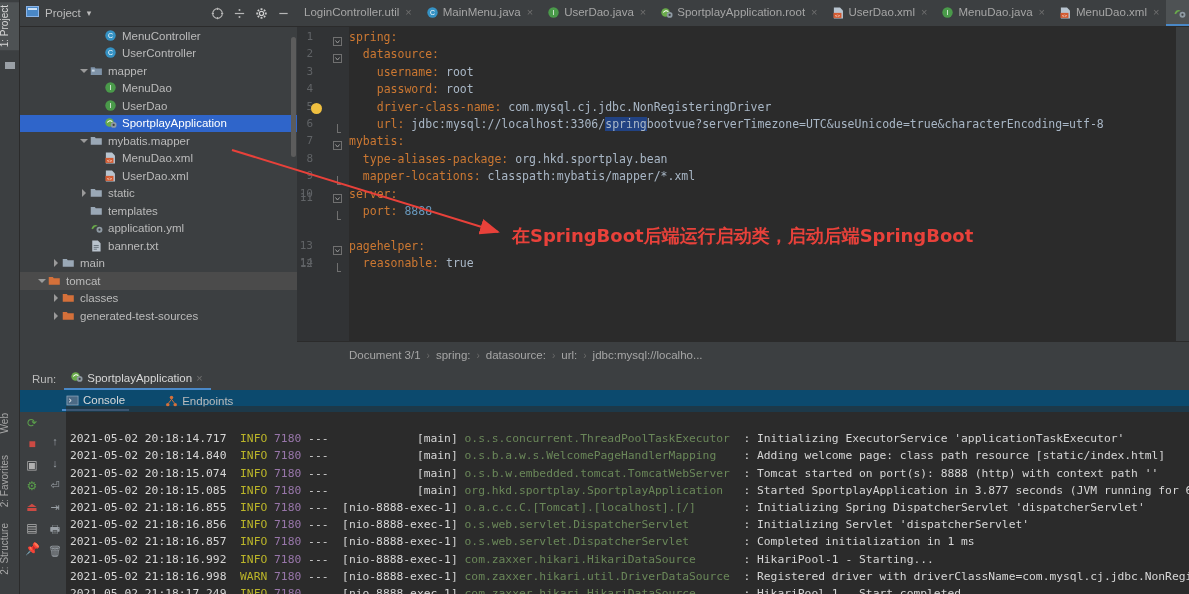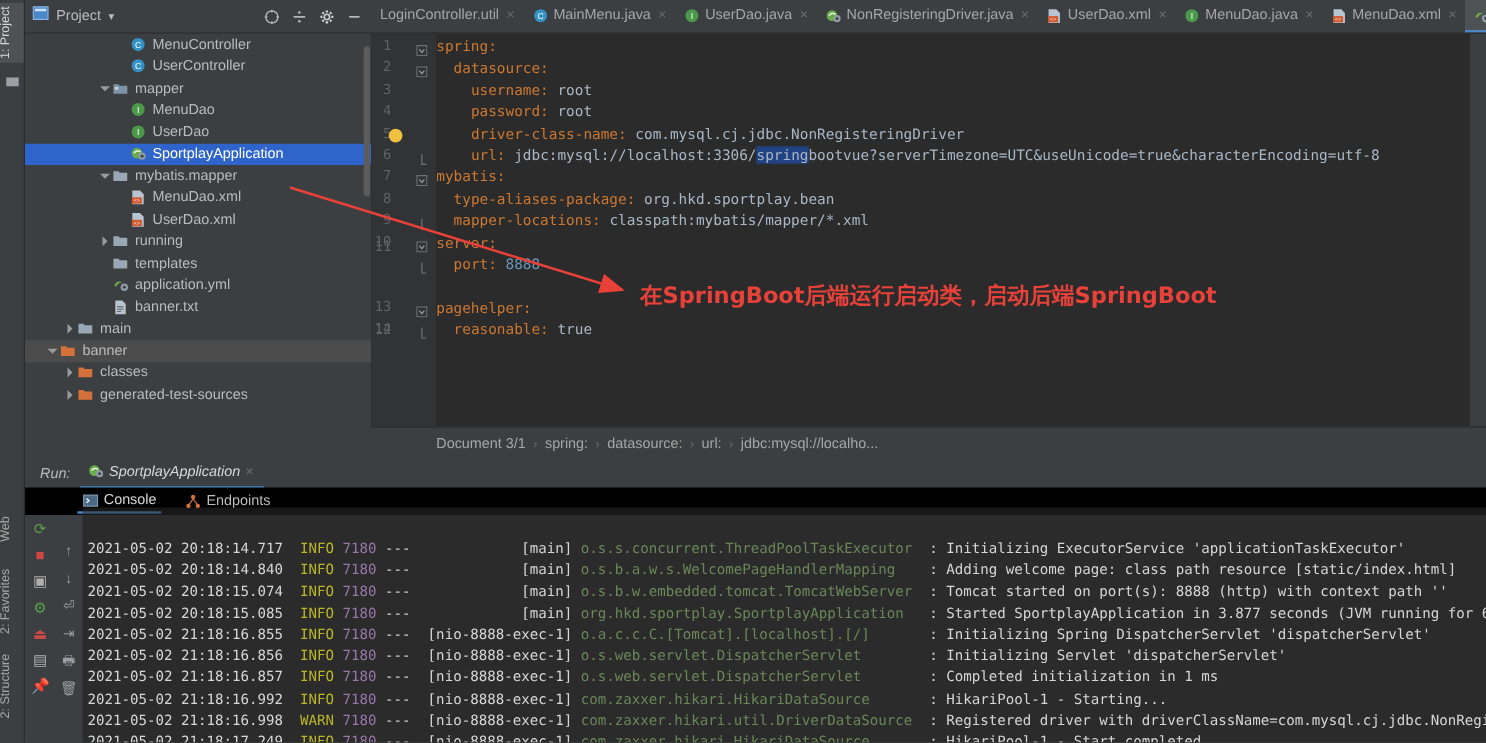--- a/index.html
+++ b/index.html
@@ -124,30 +124,30 @@
     background:#3c3f41; border-top:1px solid #2b2b2b;
     display:flex; align-items:center; padding-left:52px; gap:4px;
     font-size:11.5px; color:#a6a6a6;
   }
   .crumb-sep{ color:#6b6b6b; font-size:10px; padding:0 2px;}
 
   
   .runhead{
     position:absolute; left:20px; top:368px; width:1169px; height:22px;
     background:#3c3f41; display:flex; align-items:center; padding-left:12px; gap:8px;
-    font-size:11.5px; color:#bbbbbb;font-style:italic;
+    font-size:11.5px; color:#bbbbbb;
   }
   .runtab{
     display:flex;align-items:center;gap:4px;padding:2px 8px 3px 6px;
     border-bottom:2px solid #4a88c7; color:#d8d8d8;
   }
   .runtab .x{color:#6f6f6f;font-size:11px;}
   .subtabs{
     position:absolute; left:20px; top:390px; width:1169px; height:22px;
-    background:#000000; display:flex; align-items:center; padding-left:42px; gap:15px;
+    background:#0c4a6e; display:flex; align-items:center; padding-left:42px; gap:32px;
     font-size:11.5px; color:#bbbbbb;
   }
   .subtab{display:flex;align-items:center;gap:4px;padding:2px 4px;}
   .subtab.active{border-bottom:2px solid #4a88c7;color:#d8d8d8;}
   .runtools{
     position:absolute; left:20px; top:412px; width:24px; height:182px;
     background:#3c3f41; display:flex; flex-direction:column; align-items:center;
     gap:7px; padding-top:4px;
   }
   .runtools2{
@@ -326,21 +326,21 @@
             <text x="5.9" y="11.7" font-size="4.6" fill="#fff" text-anchor="middle" font-family="Liberation Sans">&lt;&gt;</text>
           </svg></span>
         <span class="tlabel">UserDao.xml</span>
       </div>
       <div class="trow">
         <span style="flex: 0 0 auto; width: 60px;"></span>
         <span class="arrow r"></span>
         <span class="ti"><svg width="13" height="13" viewBox="0 0 14 14">
             <path d="M0.8 3.2h4.4l1 1.3h6.5v7.2H0.8z" fill="#9aa8b6"></path>
           </svg></span>
-        <span class="tlabel">running</span>
+        <span class="tlabel">static</span>
       </div>
       <div class="trow">
         <span style="flex: 0 0 auto; width: 60px;"></span>
         <span class="arrow "></span>
         <span class="ti"><svg width="13" height="13" viewBox="0 0 14 14">
             <path d="M0.8 3.2h4.4l1 1.3h6.5v7.2H0.8z" fill="#9aa8b6"></path>
           </svg></span>
         <span class="tlabel">templates</span>
       </div>
       <div class="trow">
@@ -373,21 +373,21 @@
             <path d="M0.8 3.2h4.4l1 1.3h6.5v7.2H0.8z" fill="#9aa8b6"></path>
           </svg></span>
         <span class="tlabel">main</span>
       </div>
       <div class="trow hl">
         <span style="flex: 0 0 auto; width: 18px;"></span>
         <span class="arrow d"></span>
         <span class="ti"><svg width="13" height="13" viewBox="0 0 14 14">
             <path d="M0.8 3.2h4.4l1 1.3h6.5v7.2H0.8z" fill="#d4703a"></path>
           </svg></span>
-        <span class="tlabel">banner</span>
+        <span class="tlabel">tomcat</span>
       </div>
       <div class="trow">
         <span style="flex: 0 0 auto; width: 32px;"></span>
         <span class="arrow r"></span>
         <span class="ti"><svg width="13" height="13" viewBox="0 0 14 14">
             <path d="M0.8 3.2h4.4l1 1.3h6.5v7.2H0.8z" fill="#d4703a"></path>
           </svg></span>
         <span class="tlabel">classes</span>
       </div>
       <div class="trow">
@@ -421,21 +421,21 @@
         <span>UserDao.java</span>
         <span class="x">×</span>
       </div>
       <div class="etab">
         <span class="tabicon"><svg width="13" height="13" viewBox="0 0 14 14">
             <circle cx="6" cy="7" r="4.6" fill="#6aab4b"></circle>
             <path d="M3.5 7 Q6 3.6 9 6" stroke="#fff" stroke-width="1.1" fill="none"></path>
             <circle cx="10.4" cy="9.6" r="3.1" fill="#8f9aa3"></circle>
             <circle cx="10.4" cy="9.6" r="1.2" fill="#3c3f41"></circle>
           </svg></span>
-        <span>NonRegisteringDriver.java</span>
+        <span>SportplayApplication.root</span>
         <span class="x">×</span>
       </div>
       <div class="etab">
         <span class="tabicon"><svg width="13" height="13" viewBox="0 0 14 14">
             <path d="M2 1.6h6.6l3.2 3.2v8.6H2z" fill="#b8c4cf"></path>
             <rect x="1.6" y="7.4" width="8.6" height="5.4" fill="#d3592f"></rect>
             <text x="5.9" y="11.7" font-size="4.6" fill="#fff" text-anchor="middle" font-family="Liberation Sans">&lt;&gt;</text>
           </svg></span>
         <span>UserDao.xml</span>
         <span class="x">×</span>

